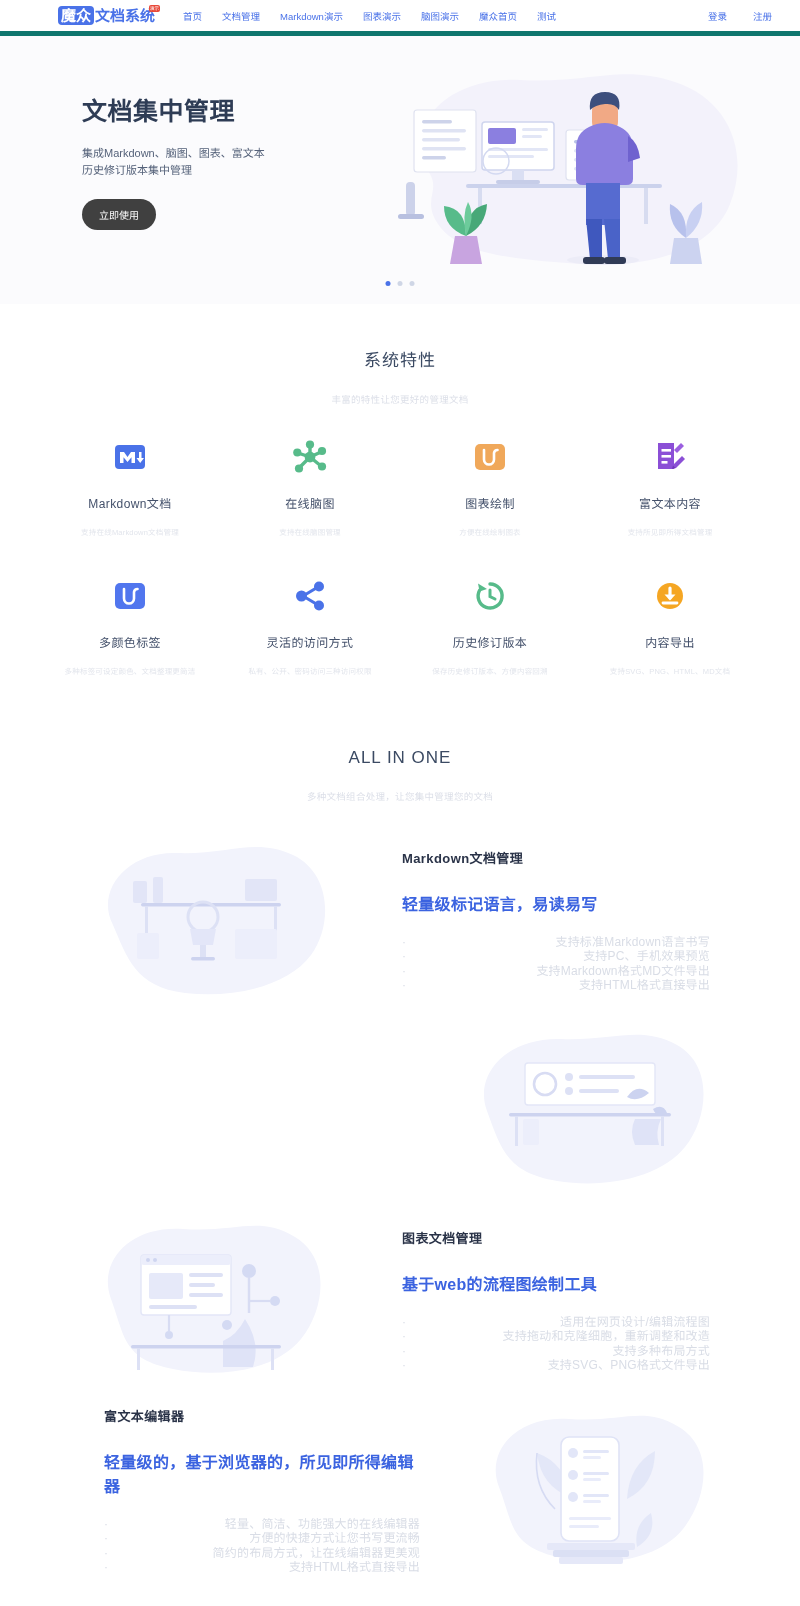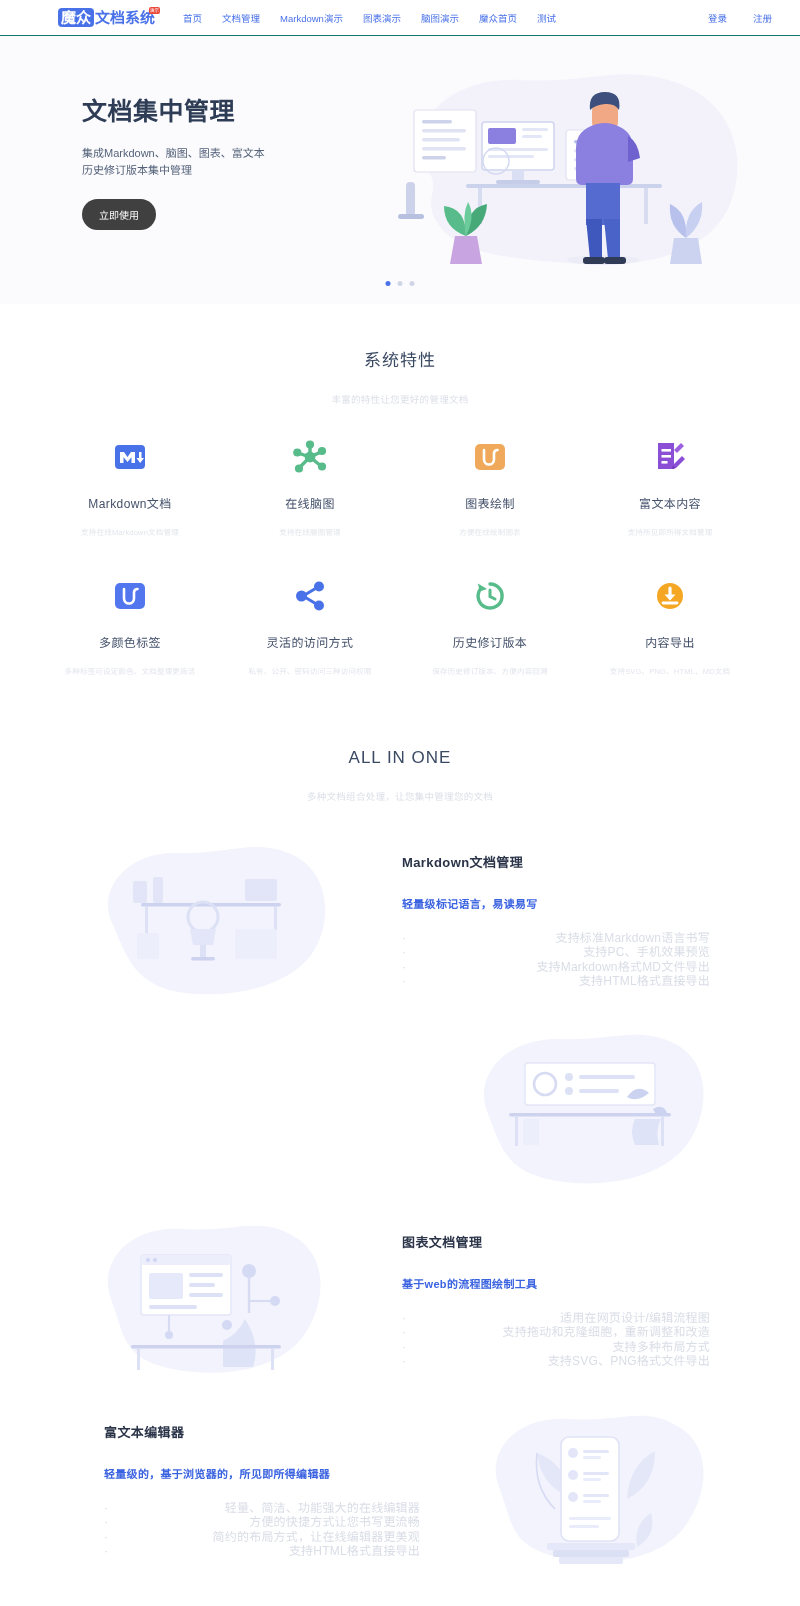--- a/index.html
+++ b/index.html
@@ -10,21 +10,21 @@
     background: #ffffff;
     color: #3e4a5c;
     -webkit-font-smoothing: antialiased;
   }
   body { width: 800px; overflow-x: hidden; }
 
   
   .navbar {
     height: 36px;
     background: #ffffff;
-    border-bottom: 1px solid #0f766e;
+    border-bottom: 5px solid #0f766e;
     display: flex;
     align-items: center;
     padding: 0 28px 0 58px;
     position: relative;
   }
   .brand { display: flex; align-items: flex-start; position: relative; margin-right: 28px; }
   .brand-mark {
     background: #4a72e8;
     color: #fff;
     font-size: 15px;
@@ -171,21 +171,21 @@
   .aio-art { width: 340px; display: flex; justify-content: center; align-items: center; }
   .aio-text { width: 330px; padding-left: 22px; }
   .aio-row.reverse .aio-text { padding-left: 14px; }
   .aio-h {
     font-size: 13px;
     font-weight: 700;
     color: #2a3348;
     letter-spacing: 0.4px;
   }
   .aio-sh {
-    font-size: 11px;
+    font-size: 16px;
     font-weight: 700;
     color: #3b63e0;
     margin-top: 24px;
     letter-spacing: 0.3px;
   }
   .aio-list { list-style: none; margin-top: 20px; }
   .aio-list li {
     font-size: 12px;
     color: #d9dde6;
     line-height: 14.5px;

